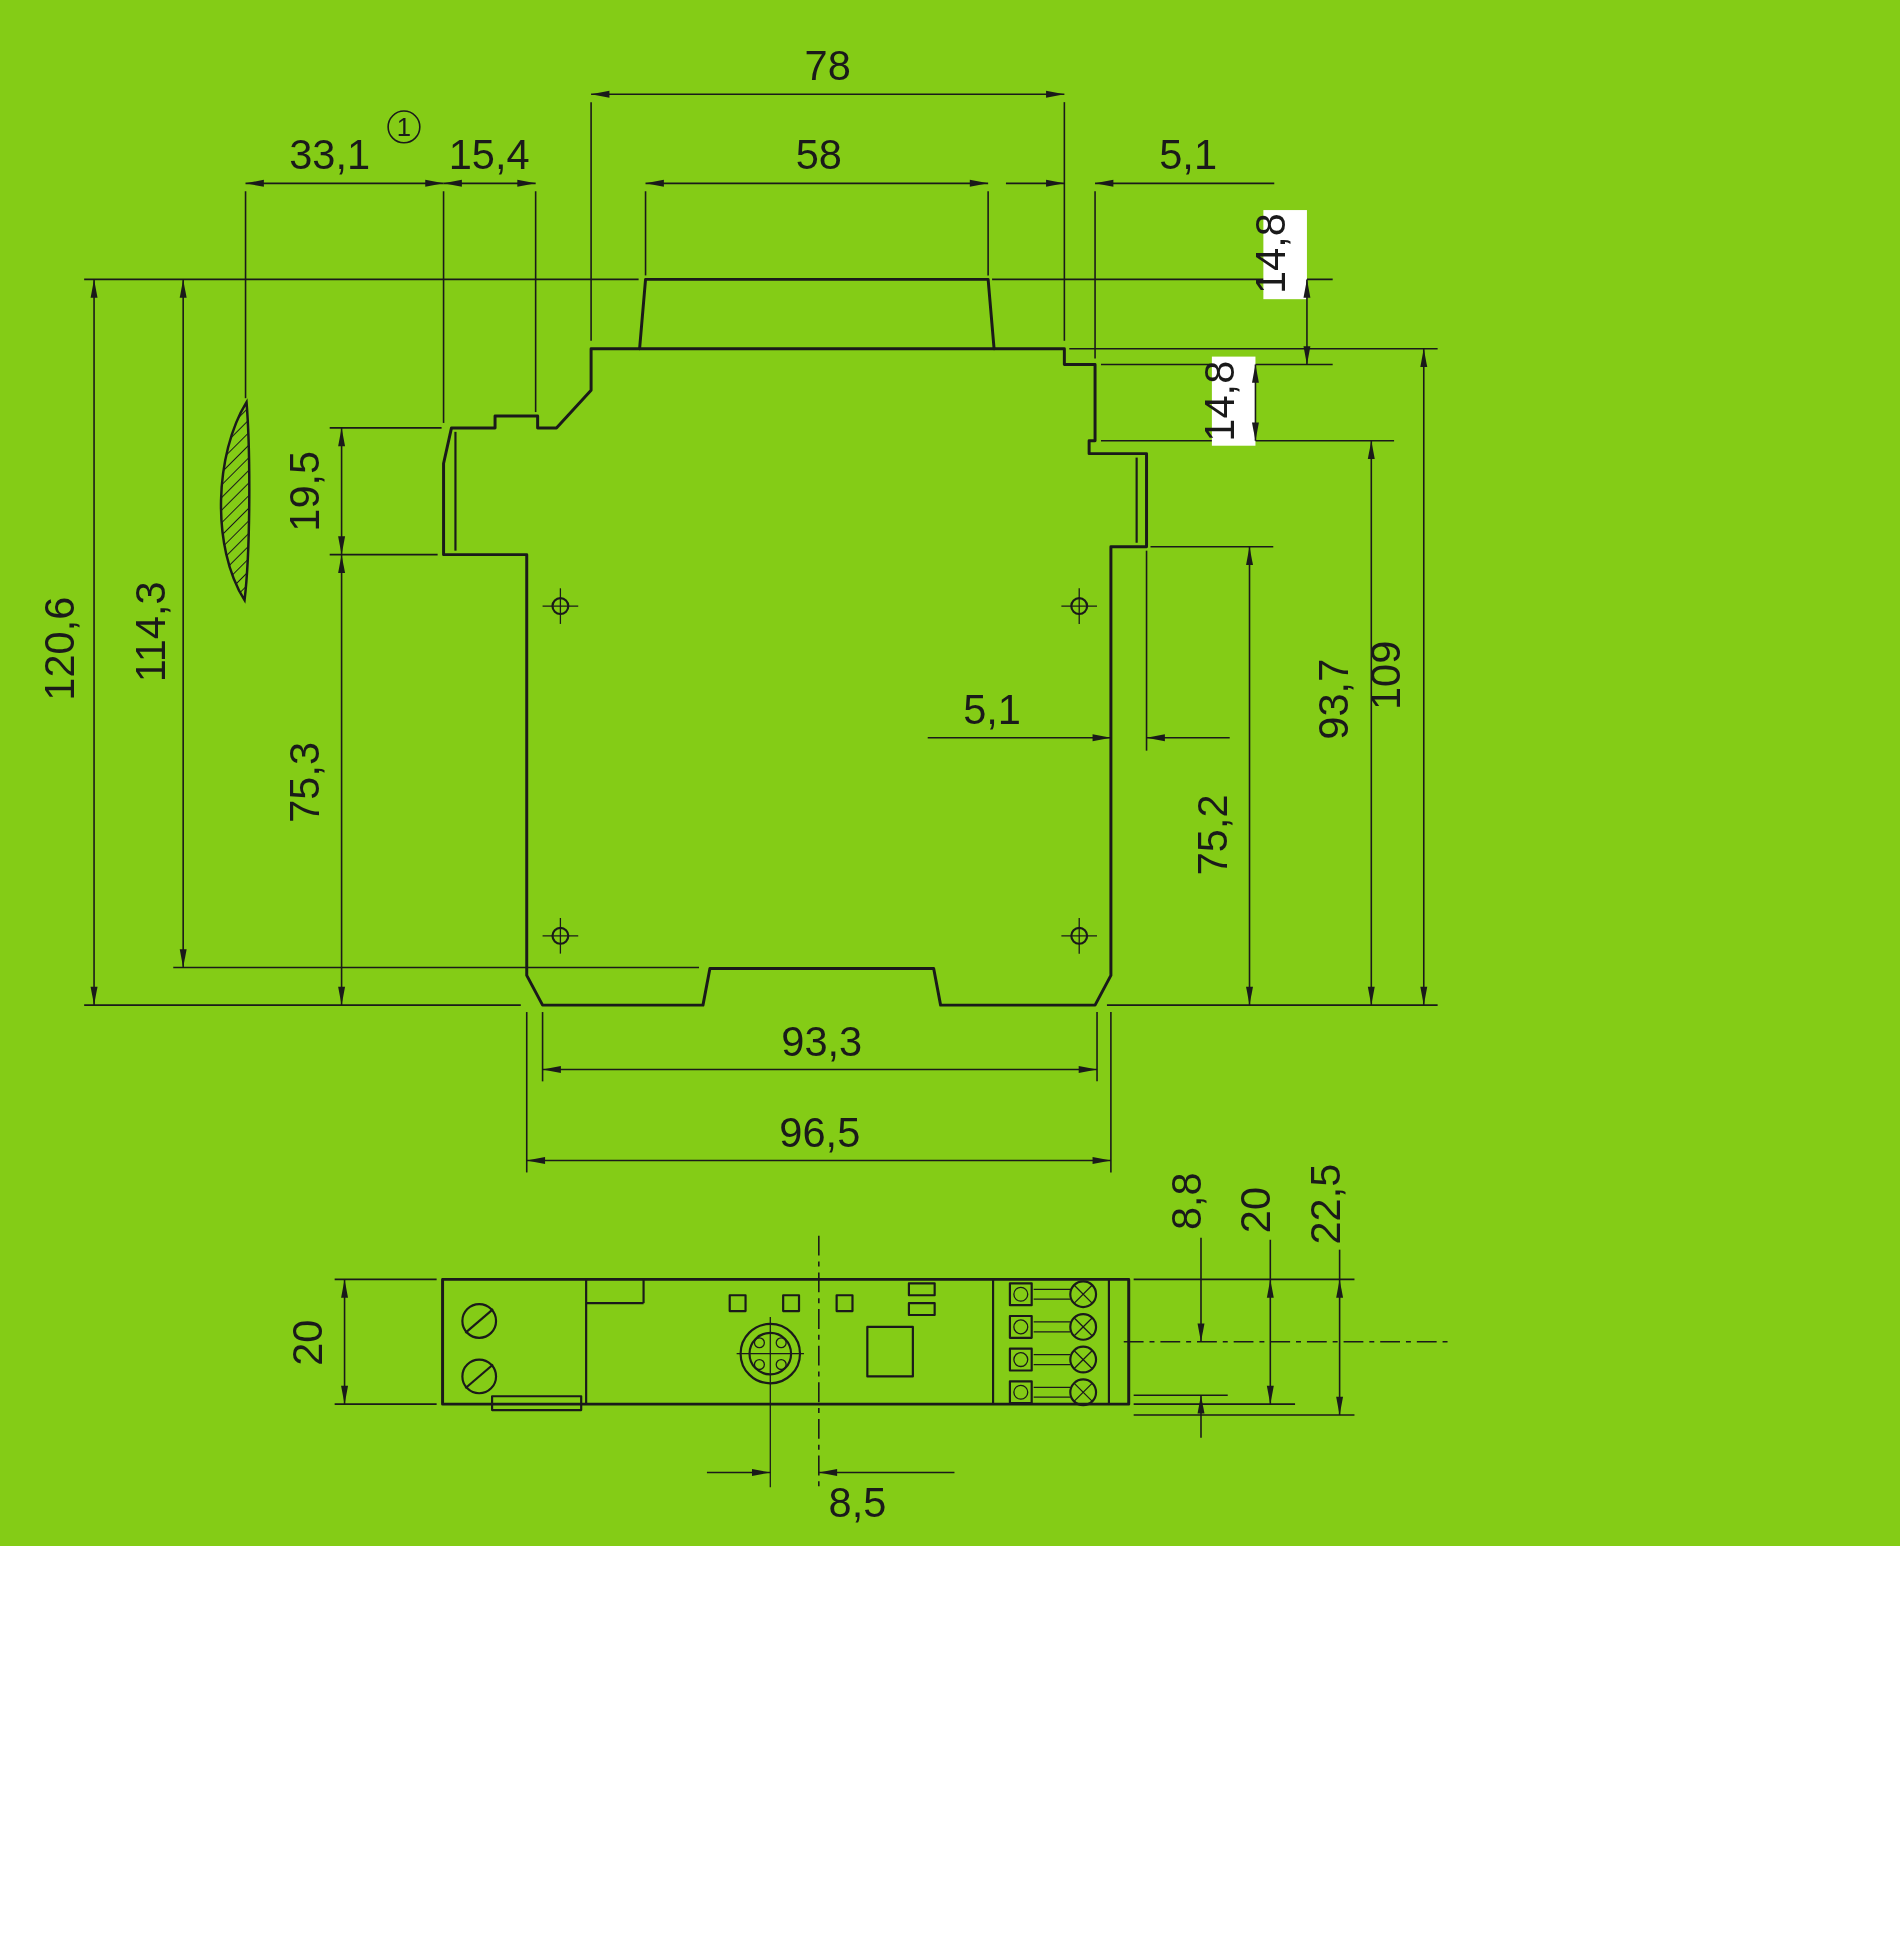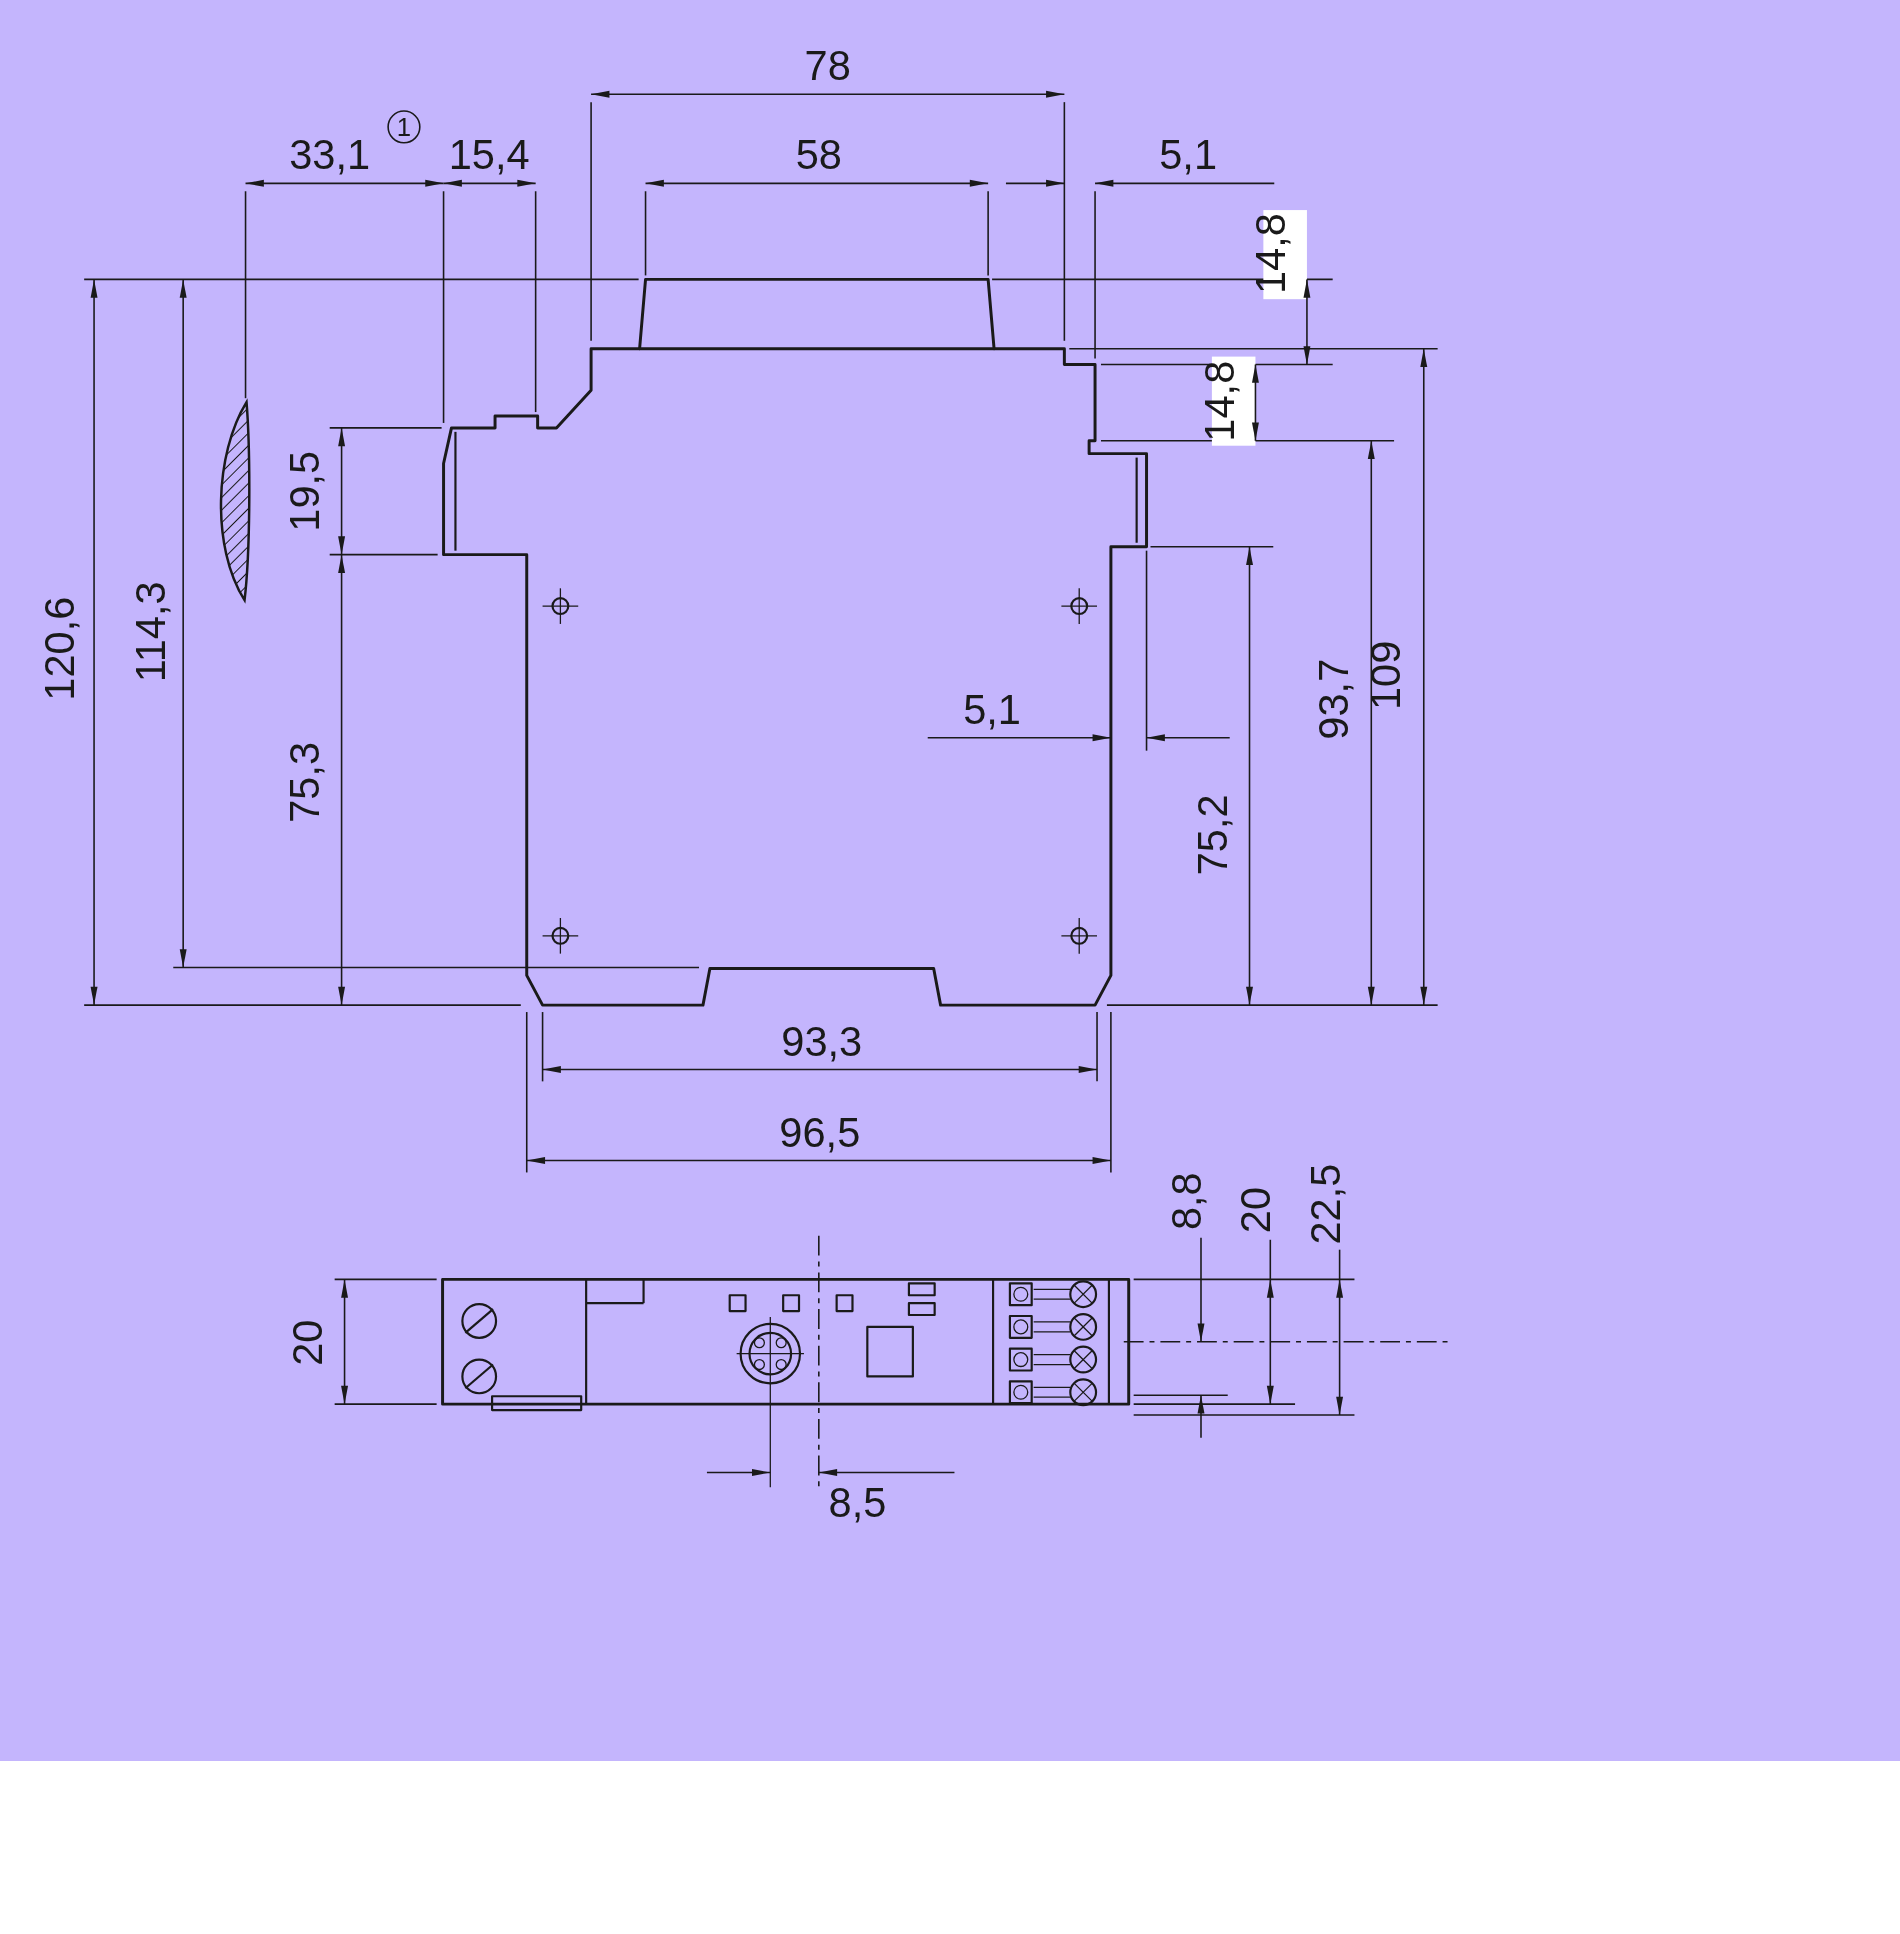--- a/index.html
+++ b/index.html
@@ -1,16 +1,16 @@
 <!DOCTYPE html>
 <html><head>
 <meta charset="utf-8">
 <style>
   html,body{margin:0;padding:0;background:#fff;}
-  .stage{width:1901px;height:1761px;position:relative;background:#c4b5fd;}
+  .stage{width:1901px;height:1546px;position:relative;background:#84cc16;}
   svg{display:block;}
   .outline{fill:none;stroke:#1a1a1a;stroke-width:3;stroke-linejoin:round;stroke-linecap:round;}
   .detail{fill:none;stroke:#1a1a1a;stroke-width:2.2;stroke-linejoin:round;}
   .thin{fill:none;stroke:#1a1a1a;stroke-width:1.6;}
   .hair{fill:none;stroke:#1a1a1a;stroke-width:1.3;}
   .center{fill:none;stroke:#1a1a1a;stroke-width:1.6;stroke-dasharray:20 6 5 6;}
   .dim-text{font-family:"Liberation Sans",sans-serif;font-size:42px;fill:#1a1a1a;}
   .fn-text{font-family:"Liberation Sans",sans-serif;font-size:26px;fill:#1a1a1a;}
   .mask{fill:#ffffff;stroke:none;}
   .lens{fill:url(#hatch);stroke:#1a1a1a;stroke-width:2.5;}

